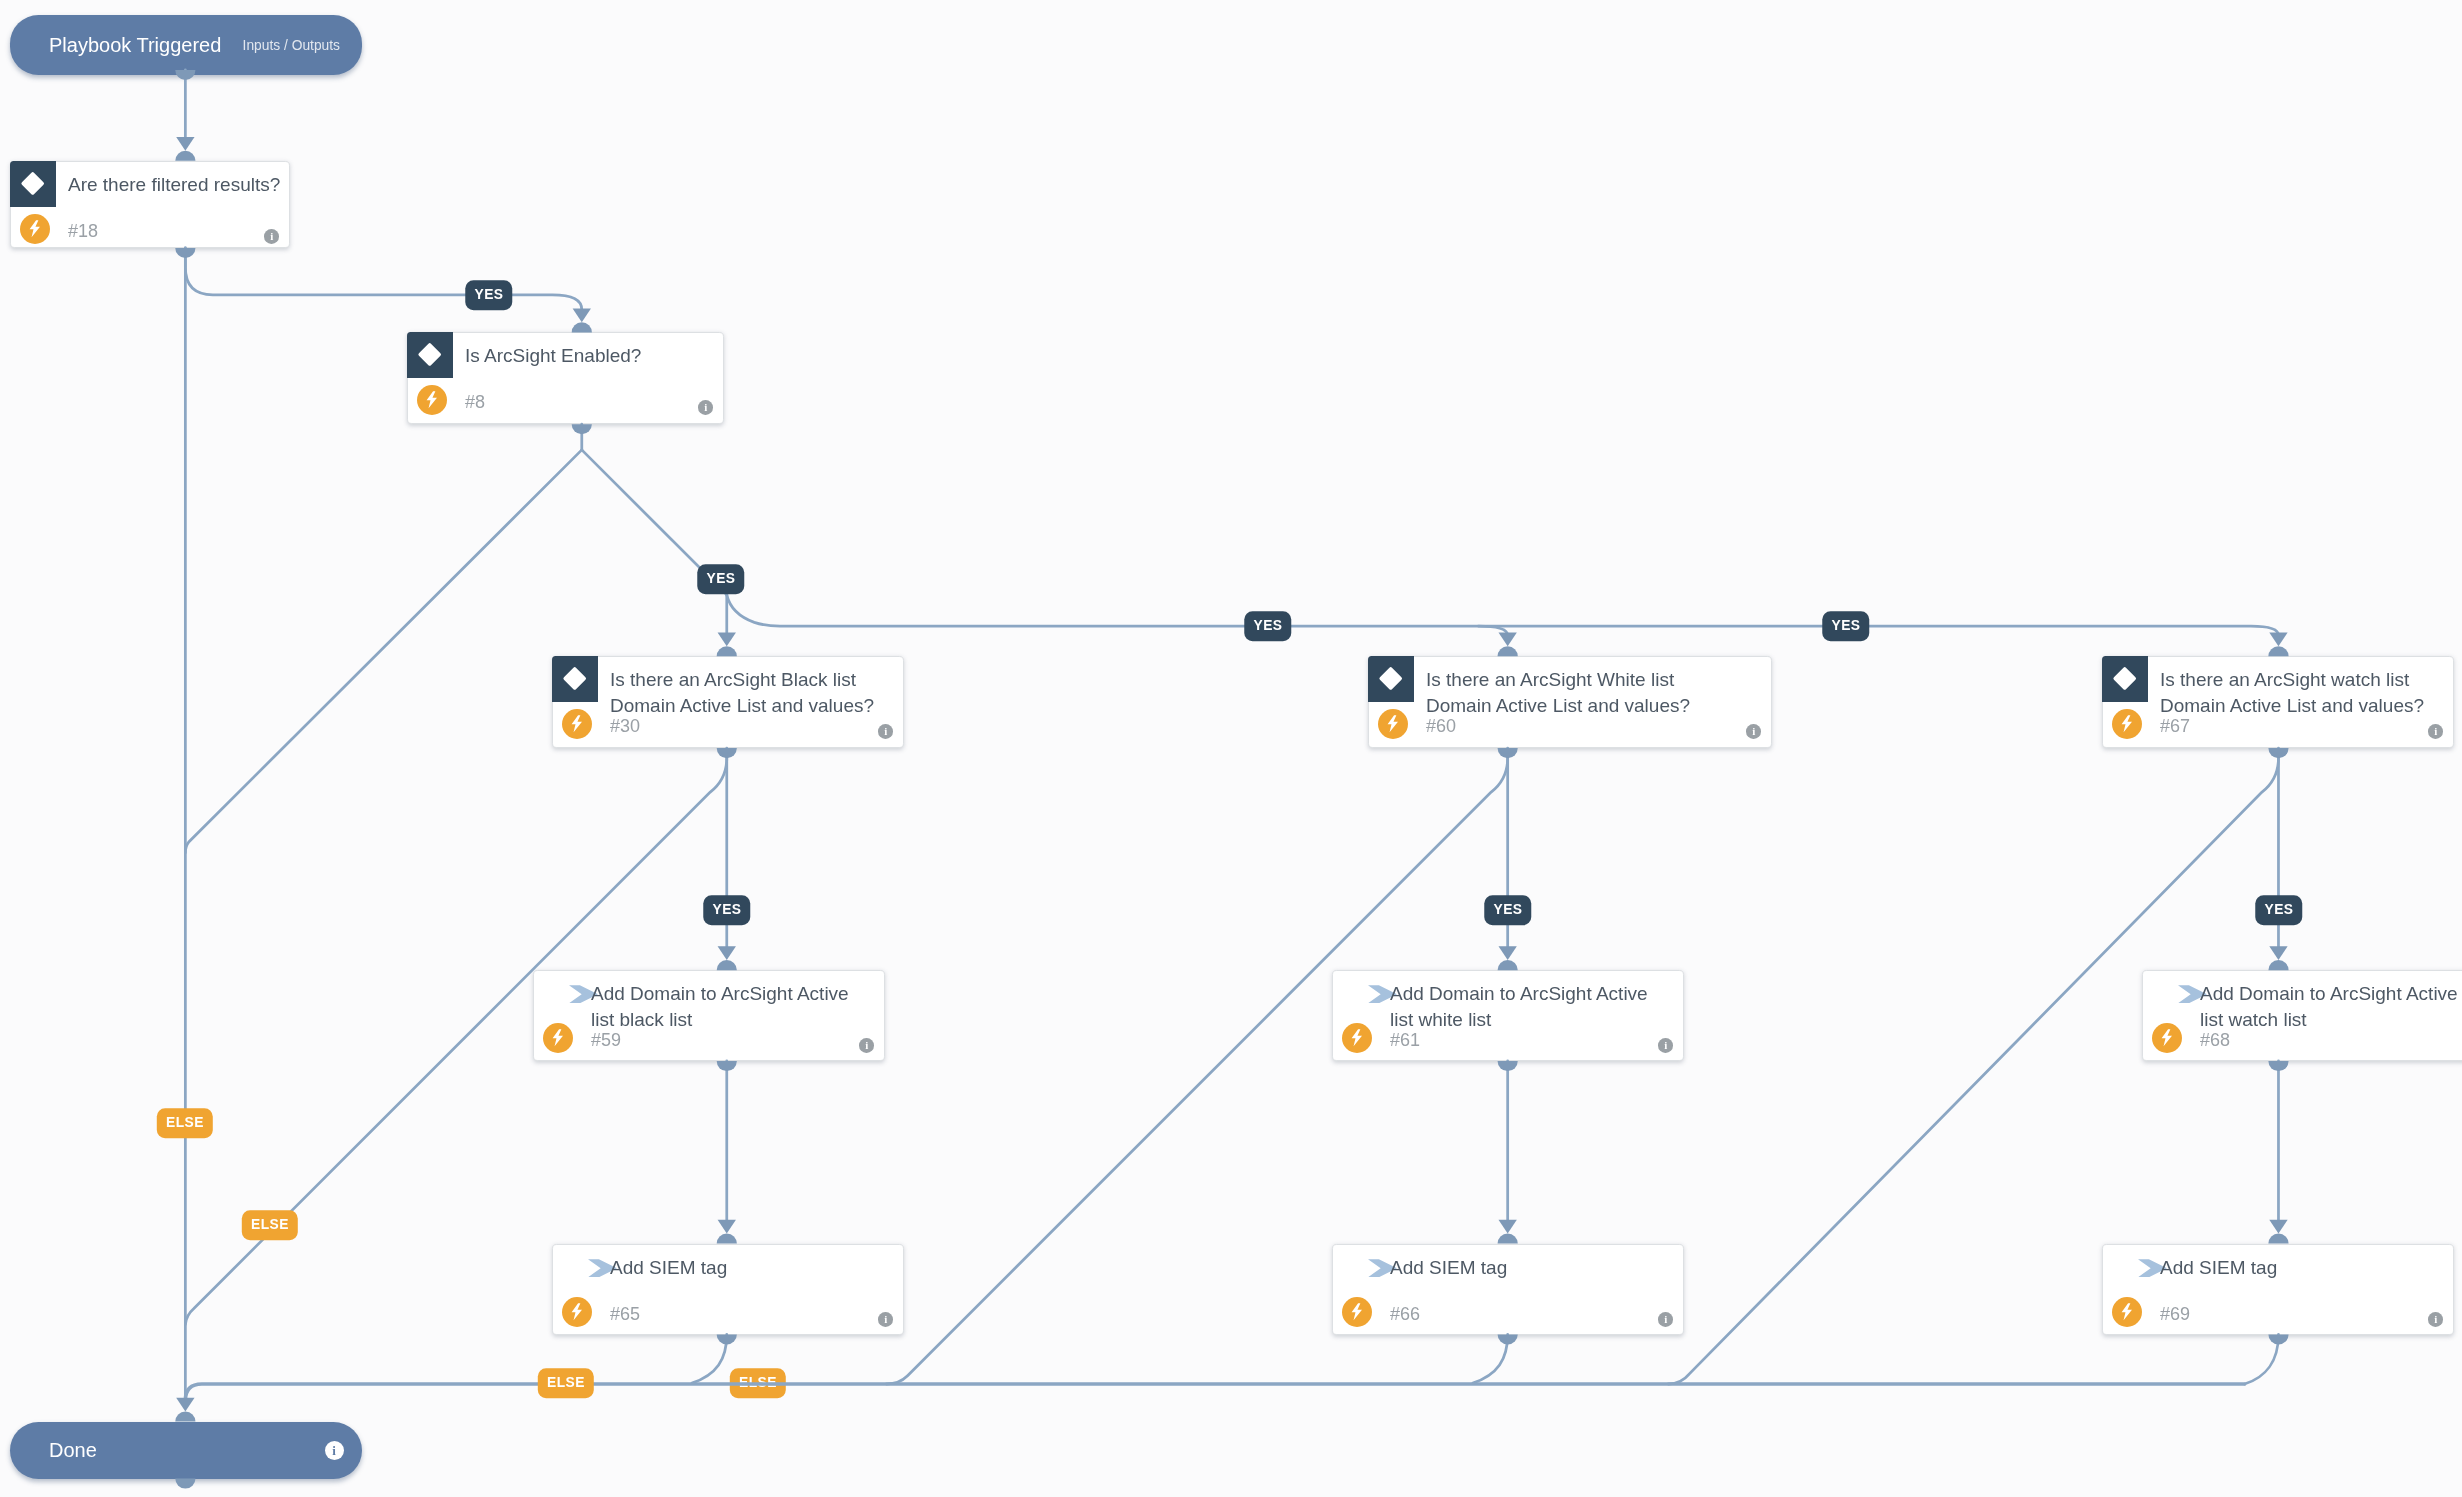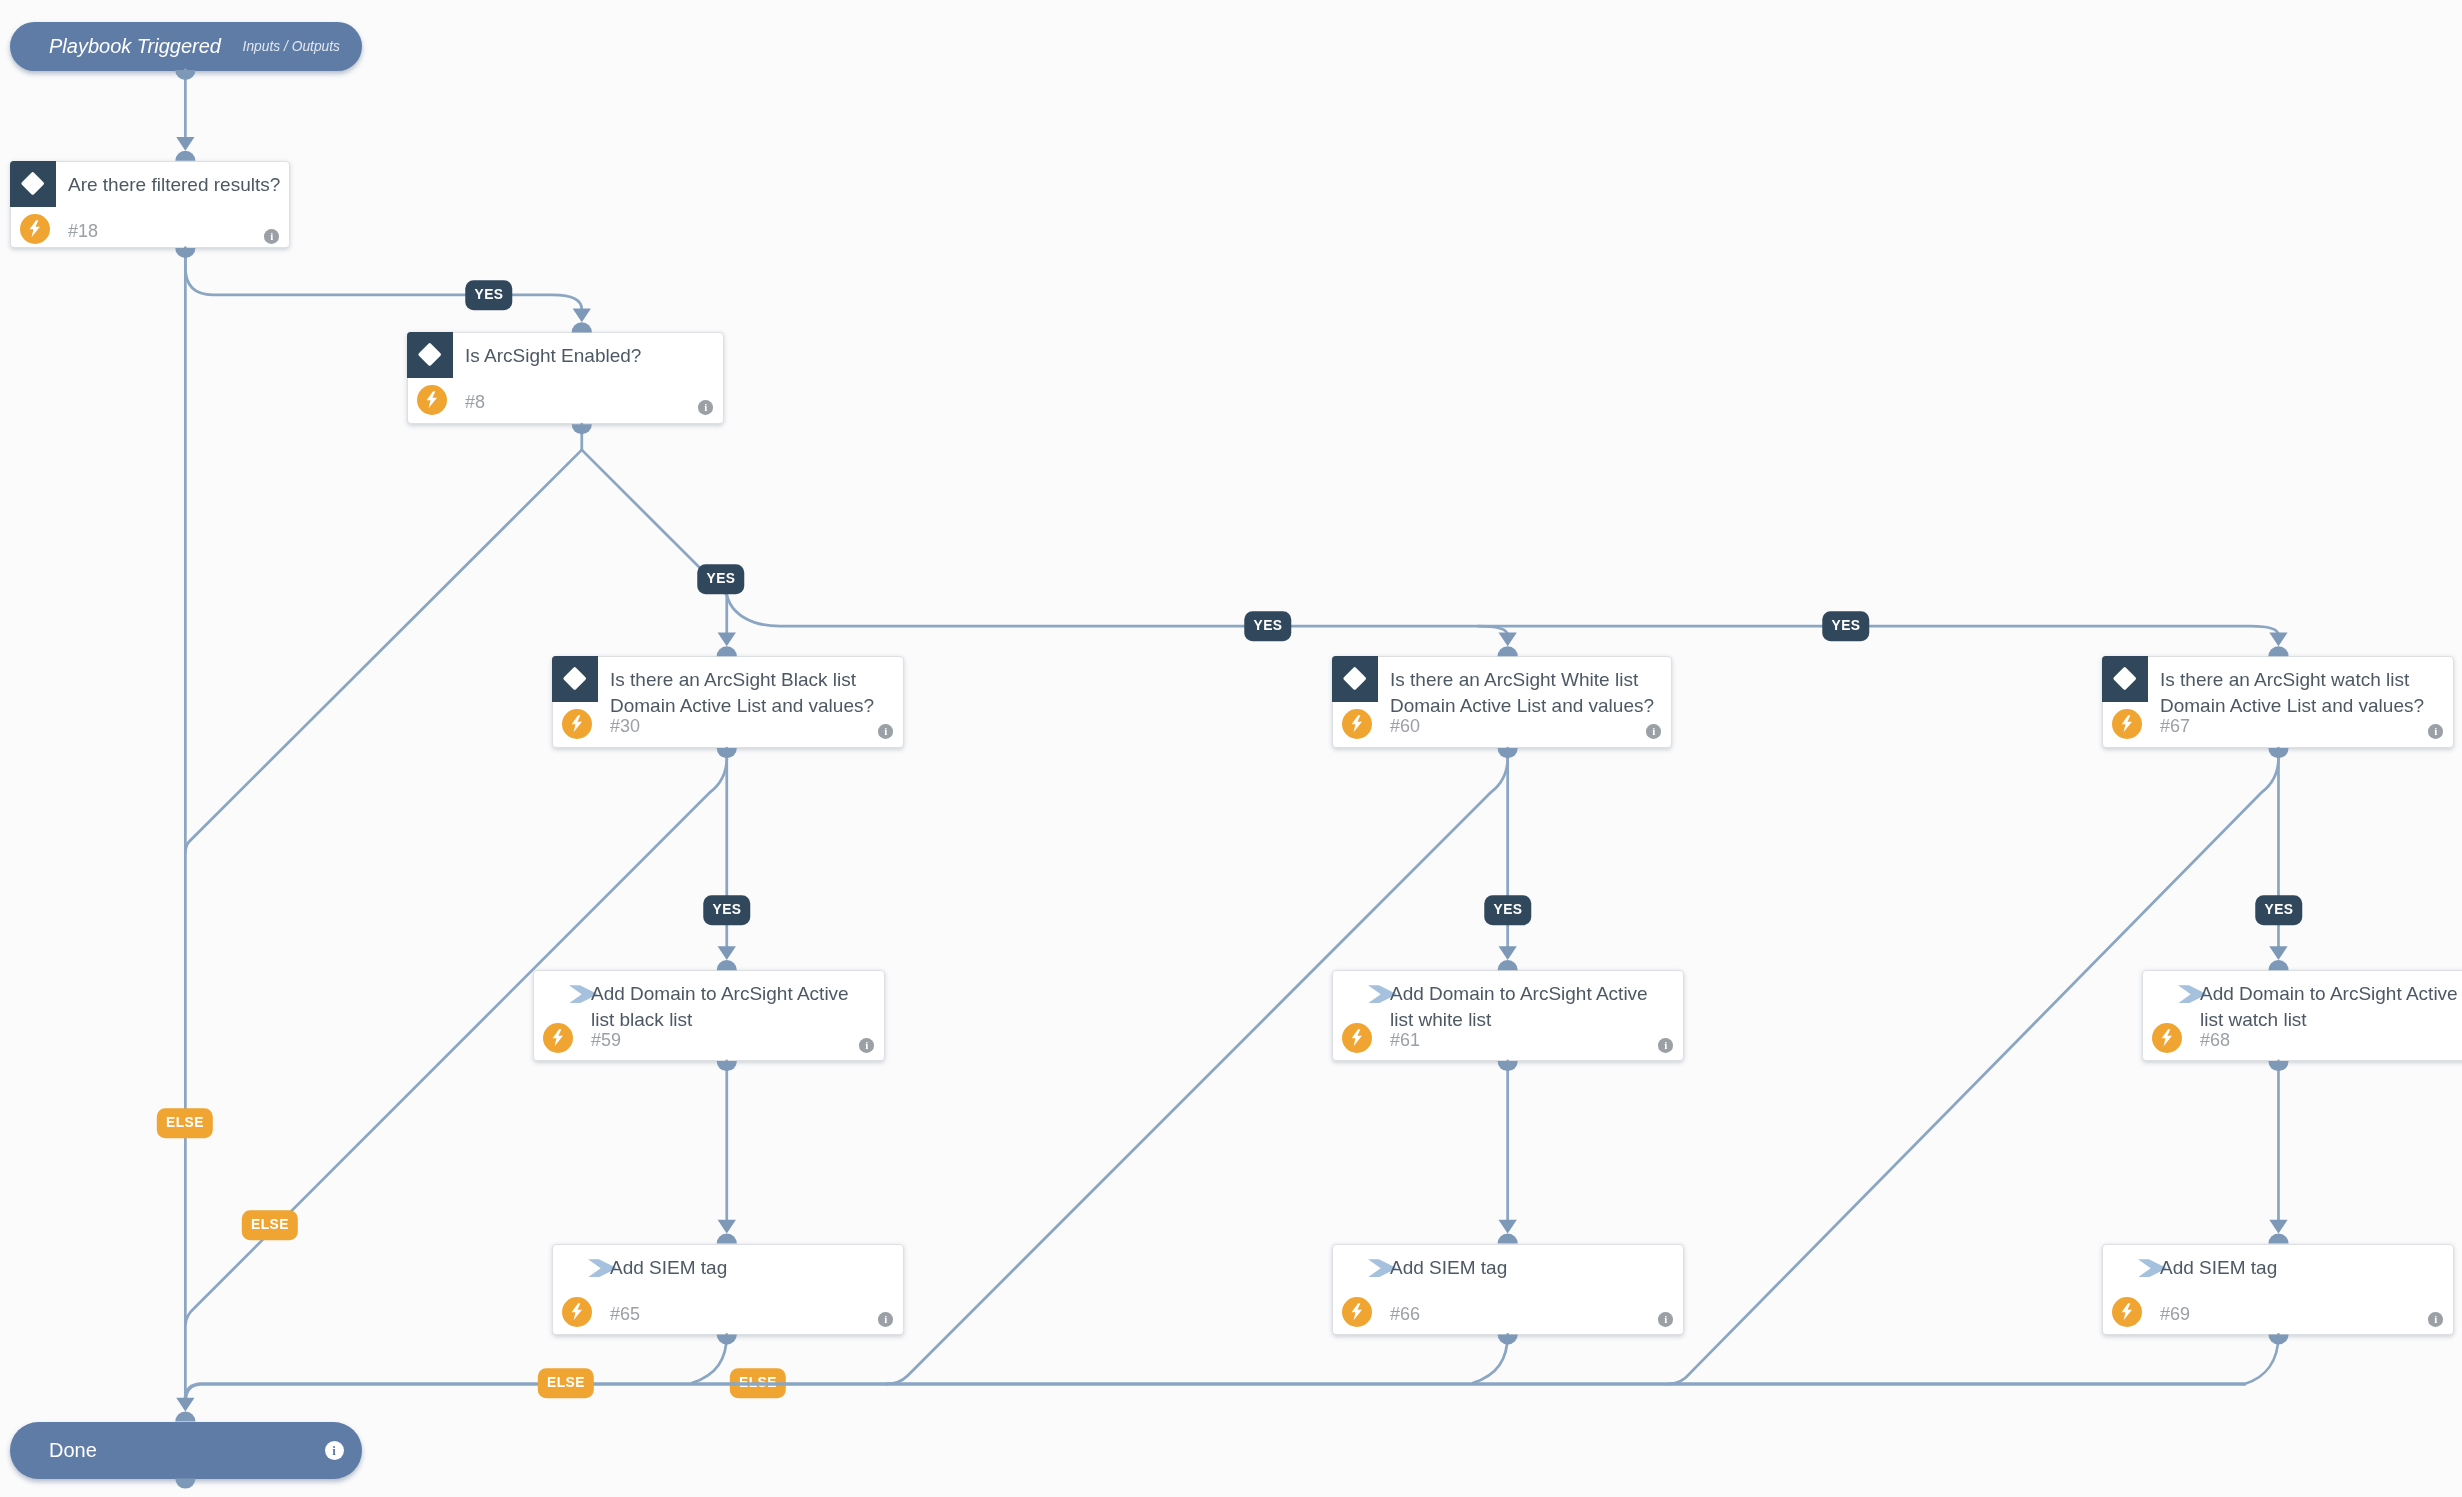--- a/index.html
+++ b/index.html
@@ -66,21 +66,21 @@
   .badge.else{ background:var(--amber); z-index:6; }
   .badge.under{ z-index:4; }
   
   svg.wires{ position:absolute; left:0; top:0; z-index:5; pointer-events:none; }
 </style>
 </head>
 <body>
 
 <div class="canvas">
 
-  <div class="pill" id="start-pill" style="left: 10px; top: 22px; width: 352px; height: 49px; font-style: italic;">
+  <div class="pill" id="start-pill" style="left: 10px; top: 15px; width: 352px; height: 60px;">
     <span class="pill-label">Playbook Triggered</span>
     <span class="pill-right">Inputs / Outputs</span>
   </div>
 
   <div class="pill" id="end-pill" style="left: 10px; top: 1422px; width: 352px; height: 57px;">
     <span class="pill-label">Done</span>
     <span class="pill-info">i</span>
   </div>
 
   <div id="nodes-layer">
@@ -116,21 +116,21 @@
         </div>
         <div class="title">Is there an ArcSight Black list Domain Active List and values?</div>
         <div class="bolt">
           <svg width="15.6" height="17.4" viewBox="0 0 24 26">
             <path fill="#fff" d="M14 0 L4 14 H10 L7 26 L20 10 H13 L17.5 0 Z"></path>
           </svg>
         </div>
         <div class="num">#30</div>
         <div class="info">i</div>
       </div>
-      <div class="node condition" style="left: 1332px; top: 656px; width: 340px; height: 92px;">
+      <div class="node condition" style="left: 1368px; top: 656px; width: 404px; height: 92px;">
         <div class="cond-box">
           <div class="diamond"></div>
         </div>
         <div class="title">Is there an ArcSight White list Domain Active List and values?</div>
         <div class="bolt">
           <svg width="15.6" height="17.4" viewBox="0 0 24 26">
             <path fill="#fff" d="M14 0 L4 14 H10 L7 26 L20 10 H13 L17.5 0 Z"></path>
           </svg>
         </div>
         <div class="num">#60</div>

